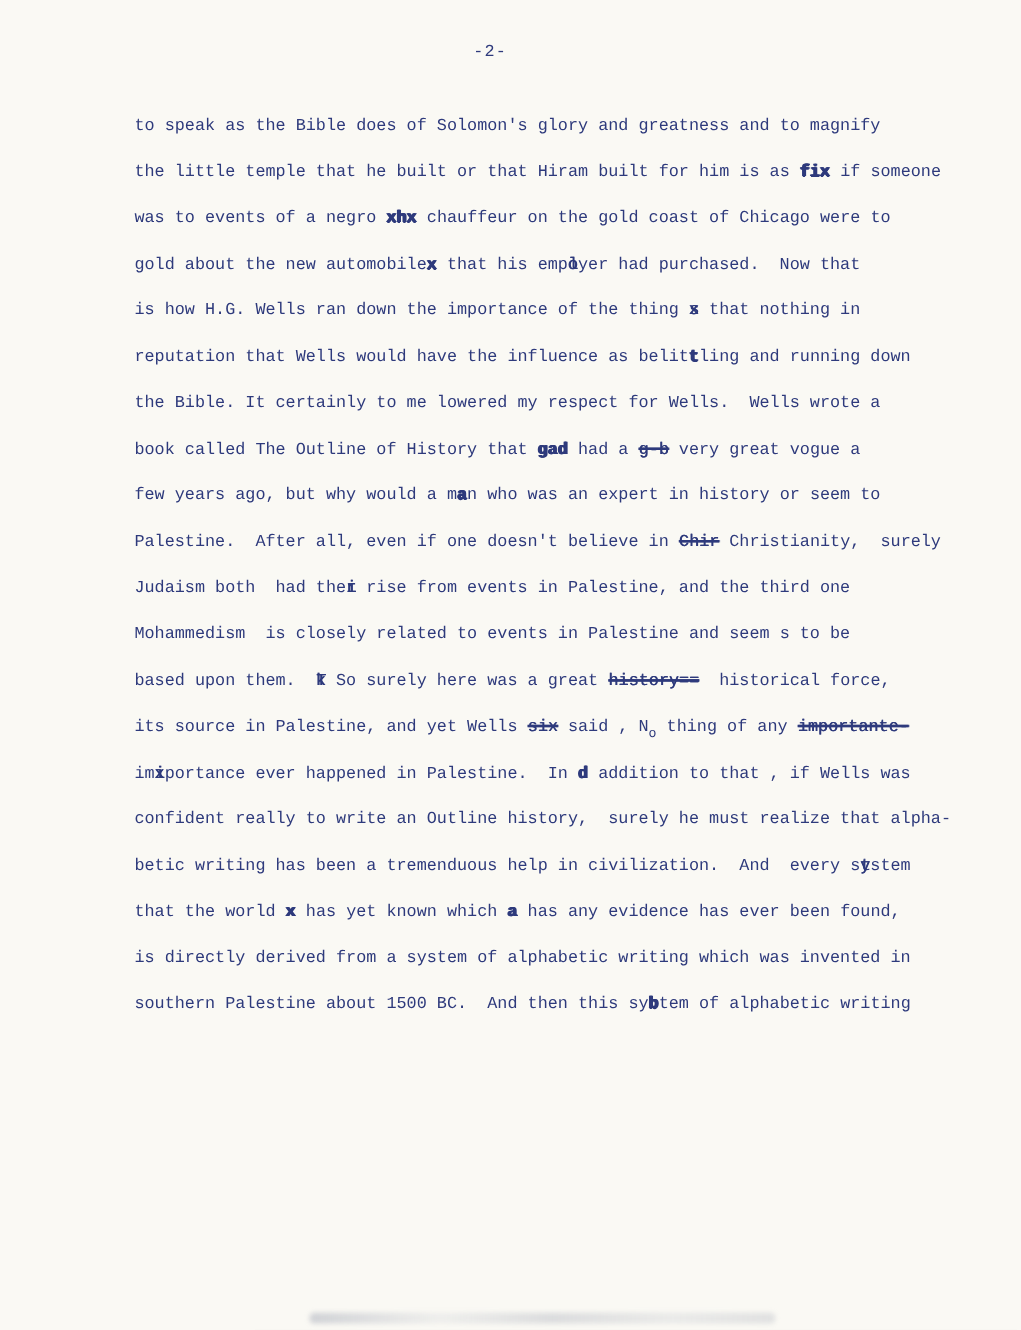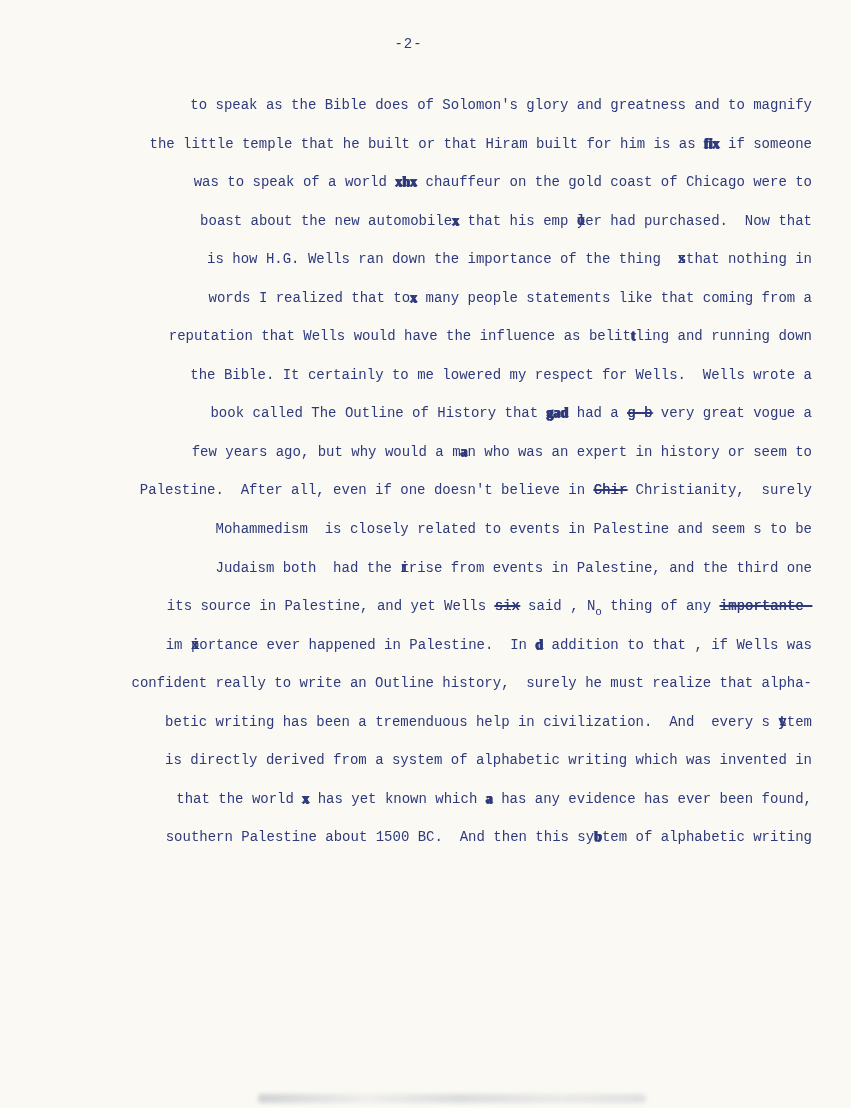--- a/index.html
+++ b/index.html
@@ -12,30 +12,29 @@
     position:relative;width:851px;height:1108px;
     background:var(--paper,#faf9f4);
     color:var(--ink,#2e3a7c);
     font-size:14px;
   }
   .page-number{
     position:absolute;top:36px;left:0;width:817px;
     text-align:center;letter-spacing:1px;
   }
   .doc-body{
-    position:absolute;top:86px;left:112px;width:700px;text-align:right;
+    position:absolute;top:86px;left:112px;width:700px;
   }
   .doc-line{
     height:38.55px;line-height:38.55px;white-space:pre;
   }
   
   .blot{
     font-weight:bold;
     text-shadow:0.7px 0 currentColor,-0.7px 0 currentColor,0 0.6px currentColor;
-    font-family:Liberation Serif, serif;
   }
   
   .strike{
     text-decoration:line-through;
     text-decoration-thickness:1.5px;
     text-shadow:0.4px 0 currentColor;
     margin-top:15px;
   }
   
   .merge{
@@ -64,34 +63,34 @@
 </style>
 </head>
 <body>
 
 <div class="page" style="--paper: #faf9f4; --ink: #2e3a7c; --faded: #9aa4cf;">
   <div class="page-number">-2-</div>
 
   <div class="doc-body">
       <div class="doc-line"><span>to speak as the Bible does of Solomon's glory and greatness and to magnify</span></div>
       <div class="doc-line"><span>the little temple that he built or that Hiram built for him is as </span><span class="blot">fix</span><span> if someone</span></div>
-      <div class="doc-line"><span>was to speak of a world </span><span class="blot">xhx</span><span> chauffeur on the gold coast of Chicago were to</span></div>
-      <div class="doc-line"><span>boast about the new automobile</span><span class="blot">x</span><span> that his emp</span><span class="merge">lo</span><span>yer had purchased.  Now that</span></div>
+      <div class="doc-line"><span>was to events of a negro </span><span class="blot">xhx</span><span> chauffeur on the gold coast of Chicago were to</span></div>
+      <div class="doc-line"><span>gold about the new automobile</span><span class="blot">x</span><span> that his emp</span><span class="merge">lo</span><span>yer had purchased.  Now that</span></div>
       <div class="doc-line"><span>is how H.G. Wells ran down the importance of the thing </span><span class="merge">sx</span><span> that nothing in</span></div>
-      <div class="doc-line"><span>words I realized that to</span><span class="blot">x</span><span> many people statements like that coming from a</span></div>
       <div class="doc-line"><span>reputation that Wells would have the influence as belit</span><span class="blot">t</span><span>ling and running down</span></div>
       <div class="doc-line"><span>the Bible. It certainly to me lowered my respect for Wells.  Wells wrote a</span></div>
       <div class="doc-line"><span>book called The Outline of History that </span><span class="blot">gad</span><span> had a </span><span class="strike">g-b</span><span> very great vogue a</span></div>
       <div class="doc-line"><span>few years ago, but why would a m</span><span class="blot">a</span><span>n who was an expert in history or seem to</span></div>
       <div class="doc-line"><span>Palestine.  After all, even if one doesn't believe in </span><span class="strike">Chir</span><span> Christianity,  surely</span></div>
+      <div class="doc-line"><span>Judaism both  had the</span><span class="merge">ir</span><span> rise from events in Palestine, and the third one</span></div>
       <div class="doc-line"><span>Mohammedism  is closely related to events in Palestine and seem s to be</span></div>
-      <div class="doc-line"><span>Judaism both  had the</span><span class="merge">ir</span><span> rise from events in Palestine, and the third one</span></div>
+      <div class="doc-line"><span>based upon them.  </span><span class="merge">Tk</span><span> So surely here was a great </span><span class="strike">history==</span><span>  historical force,</span></div>
       <div class="doc-line"><span>its source in Palestine, and yet Wells </span><span class="strike">six</span><span> said , N</span><span class="sub">o</span><span> thing of any </span><span class="strike">importante-</span></div>
       <div class="doc-line"><span>im</span><span class="merge">ix</span><span>portance ever happened in Palestine.  In </span><span class="blot">d</span><span> addition to that , if Wells was</span></div>
       <div class="doc-line"><span>confident really to write an Outline history,  surely he must realize that alpha-</span></div>
       <div class="doc-line"><span>betic writing has been a tremenduous help in civilization.  And  every s</span><span class="merge">ty</span><span>stem</span></div>
+      <div class="doc-line"><span>that the world </span><span class="blot">x</span><span> has yet known which </span><span class="blot">a</span><span> has any evidence has ever been found,</span></div>
       <div class="doc-line"><span>is directly derived from a system of alphabetic writing which was invented in</span></div>
-      <div class="doc-line"><span>that the world </span><span class="blot">x</span><span> has yet known which </span><span class="blot">a</span><span> has any evidence has ever been found,</span></div>
       <div class="doc-line"><span>southern Palestine about 1500 BC.  And then this sy</span><span class="blot">b</span><span>tem of alphabetic writing</span></div>
     </div>
 
   <div class="smudge"></div>
 </div>
 
 </body></html>

